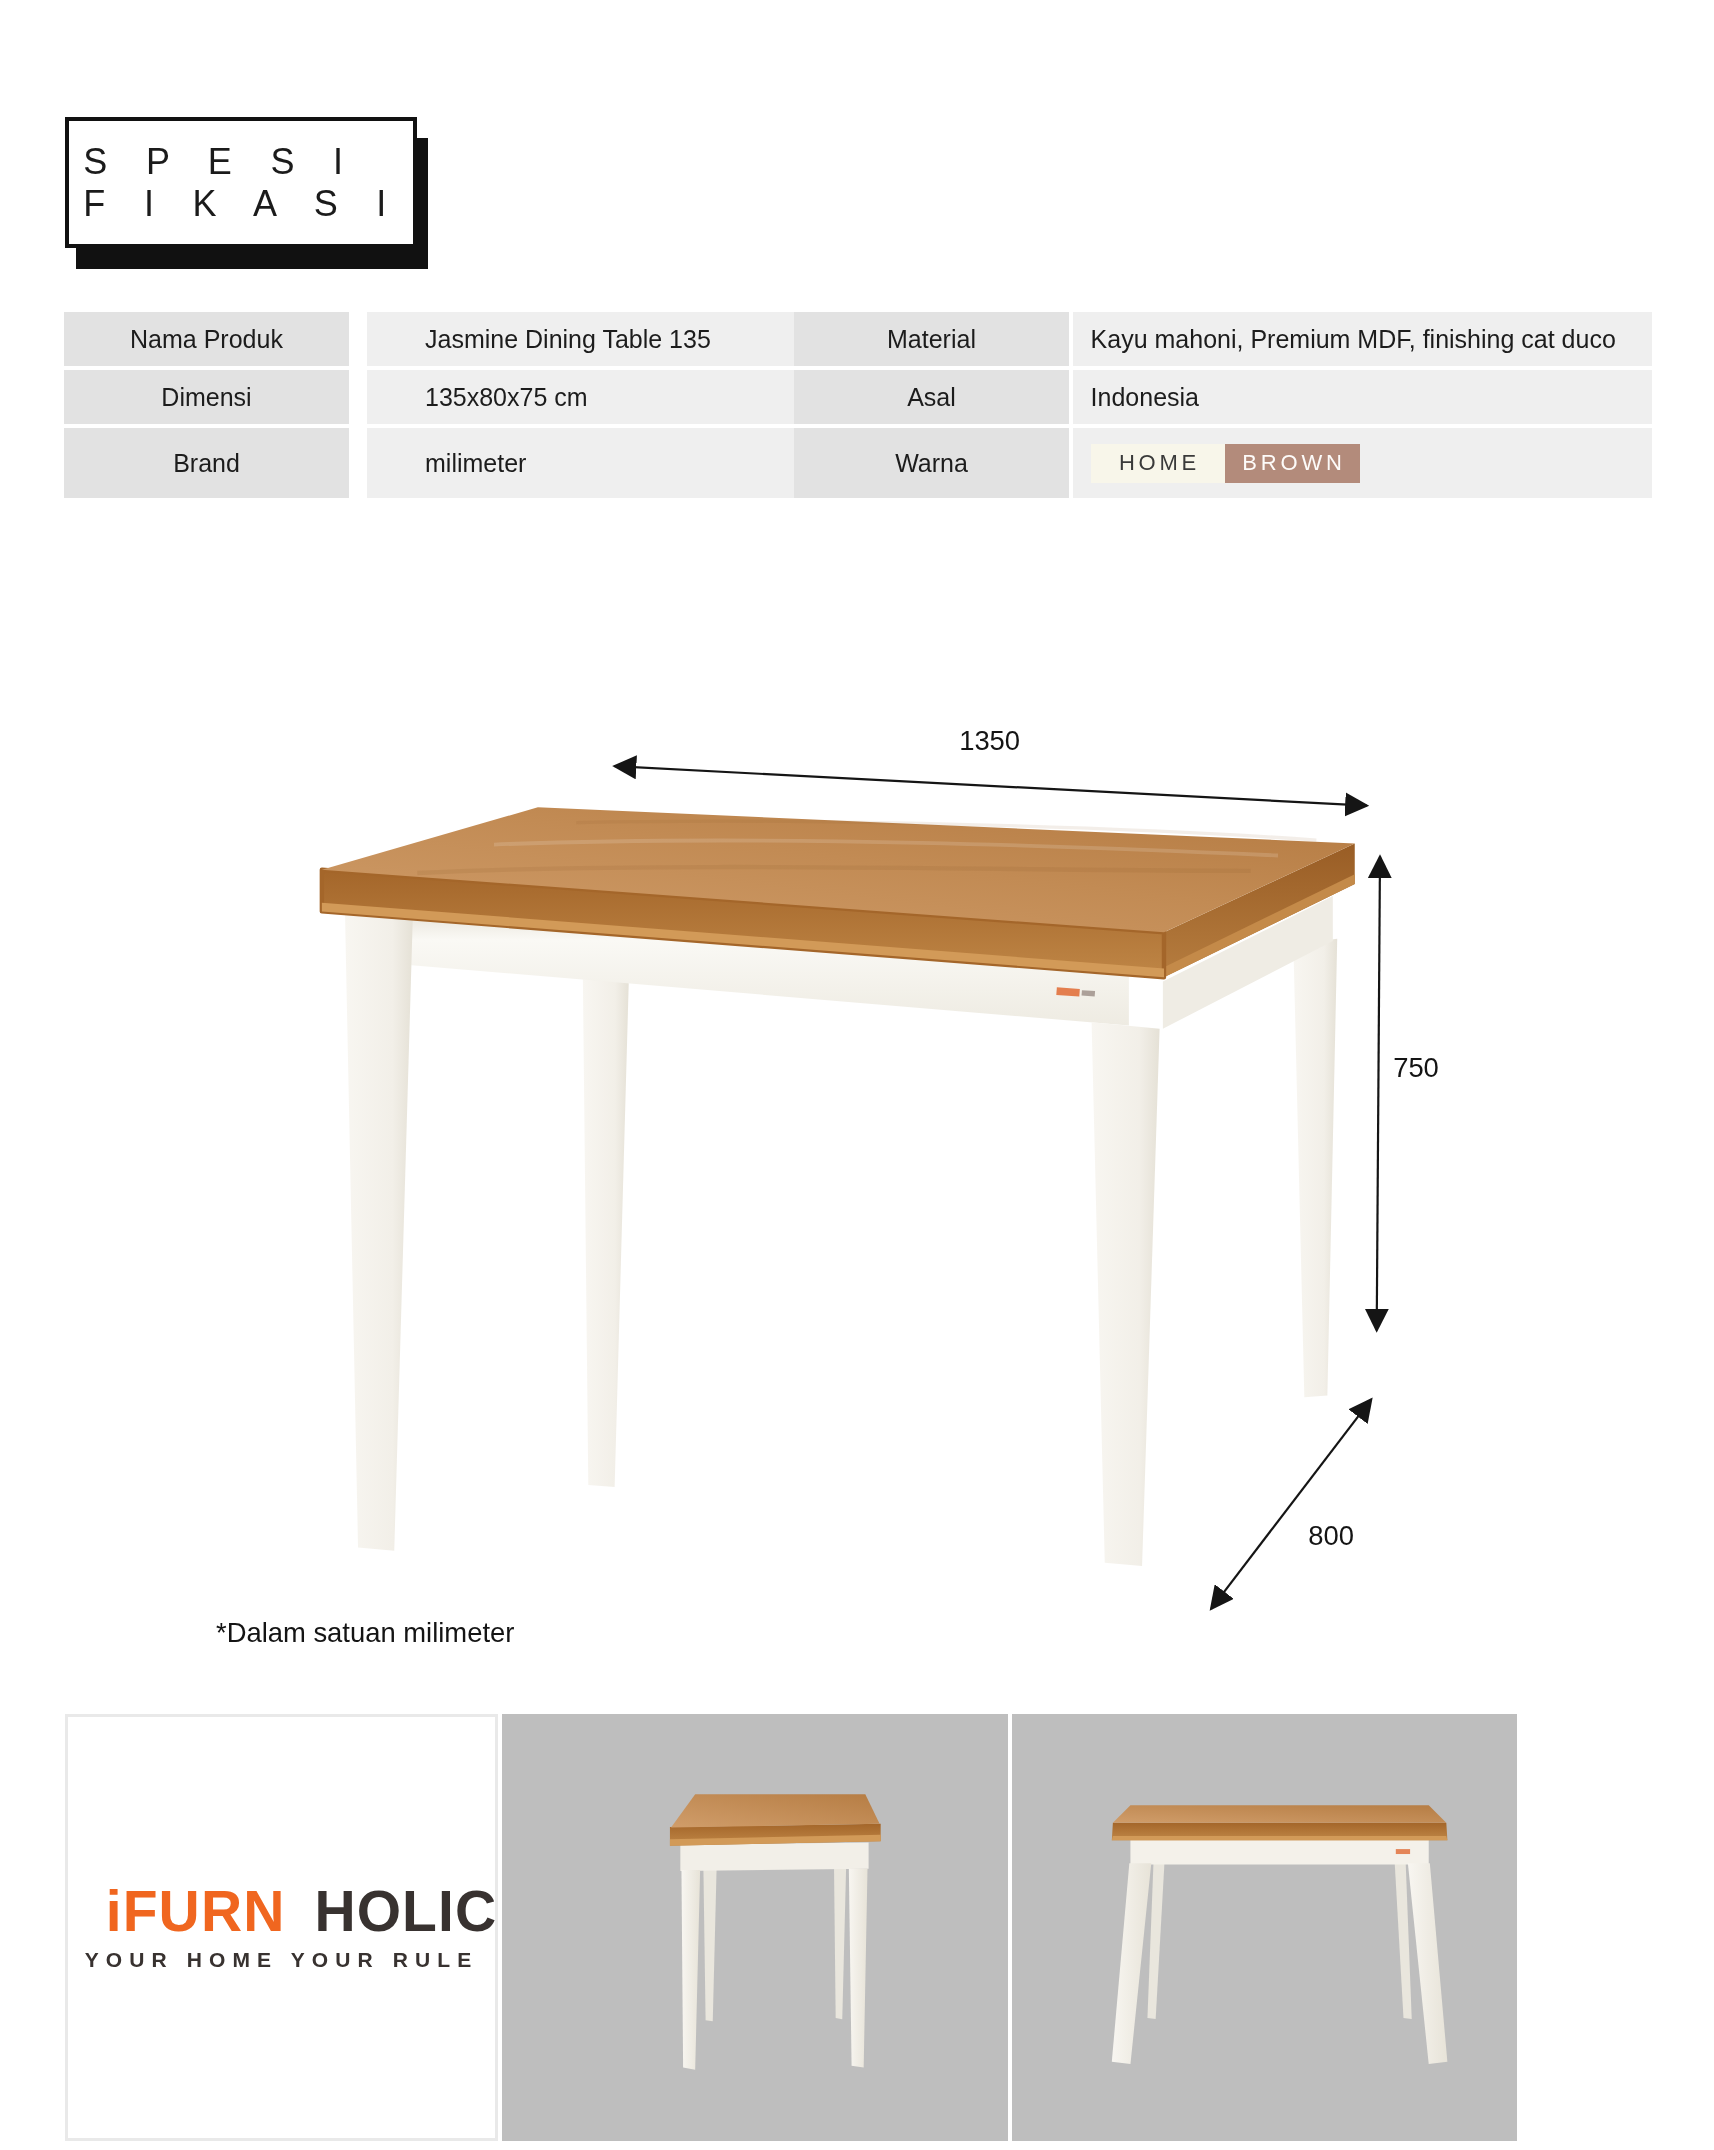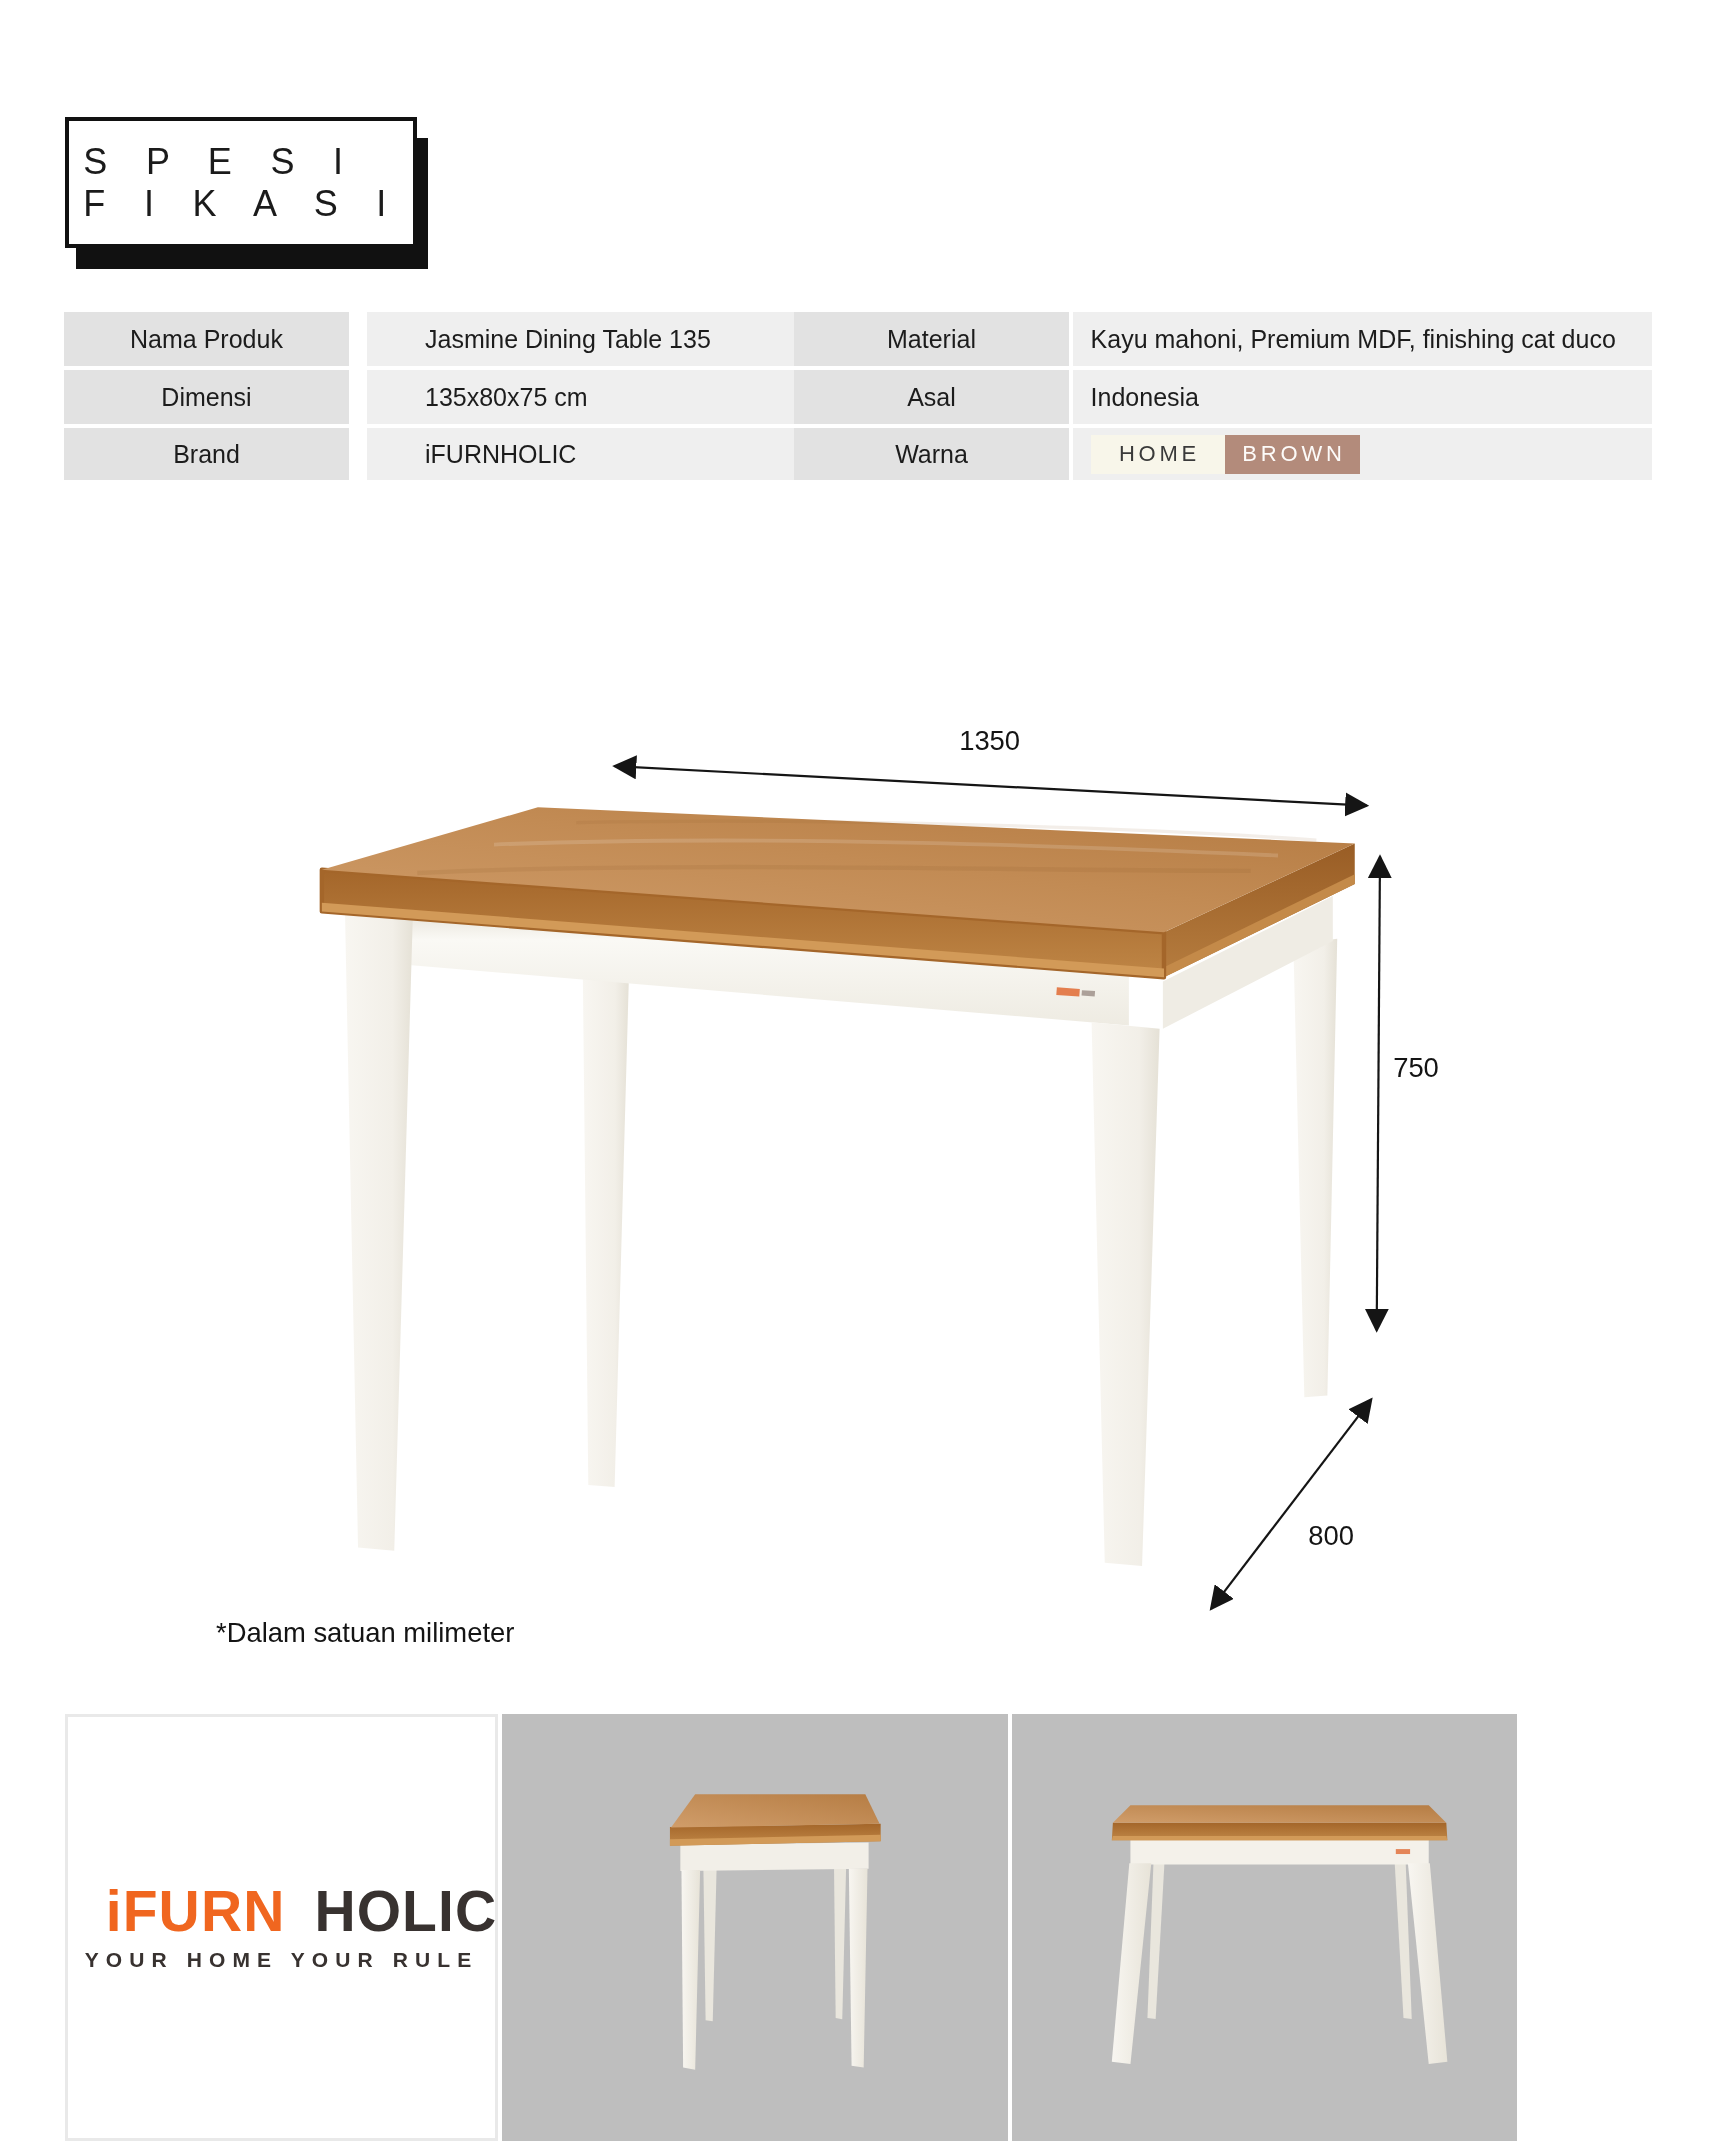--- a/index.html
+++ b/index.html
@@ -12,21 +12,21 @@
              box-shadow:11px 21px 0 0 #111111;
              display:flex;align-items:center;justify-content:center;}
   .title-box span{font-size:36px;letter-spacing:14.3px;padding-left:14.3px;color:#1b1b1b;font-weight:400;}
 
   
   .cell{position:absolute;box-sizing:border-box;display:flex;align-items:center;font-size:25px;}
   .cell.label{background:#e2e2e2;justify-content:center;text-align:center;}
   .cell.value{background:#efefef;justify-content:flex-start;}
   .row0{top:312px;height:54px;}
   .row1{top:370px;height:54px;}
-  .row2{top:428px;height:52px;}
+  .row2{top:428px;height:70px;}
   .lcol-label{left:64px;width:285px;}
   .lcol-value{left:367px;width:437px;padding-left:58px;}
   .rcol-label{left:794px;width:275px;}
   .rcol-value{left:1073px;width:579px;padding-left:17.6px;}
 
   .swatch{height:39px;display:inline-flex;align-items:center;justify-content:center;
           font-size:22px;letter-spacing:3.8px;padding-left:3.8px;box-sizing:border-box;}
   .swatch-ivory{width:134px;background:#f8f6ea;color:#3a3a3a;}
   .swatch-brown{width:135px;background:#b38b7b;color:#fdfbf9;}
 
@@ -68,21 +68,21 @@
   <div class="cell label row1 lcol-label">
     <span>Dimensi</span>
   </div>
   <div class="cell value row1 lcol-value">
     <span>135x80x75 cm</span>
   </div>
   <div class="cell label row2 lcol-label">
     <span>Brand</span>
   </div>
   <div class="cell value row2 lcol-value">
-    <span>iFURNHOLIC</span>
+    <span>milimeter</span>
   </div>
 
   <div class="cell label row0 rcol-label">
     <span>Material</span>
   </div>
   <div class="cell value row0 rcol-value">
     <span>Kayu mahoni, Premium MDF, finishing cat duco</span>
   </div>
   <div class="cell label row1 rcol-label">
     <span>Asal</span>

